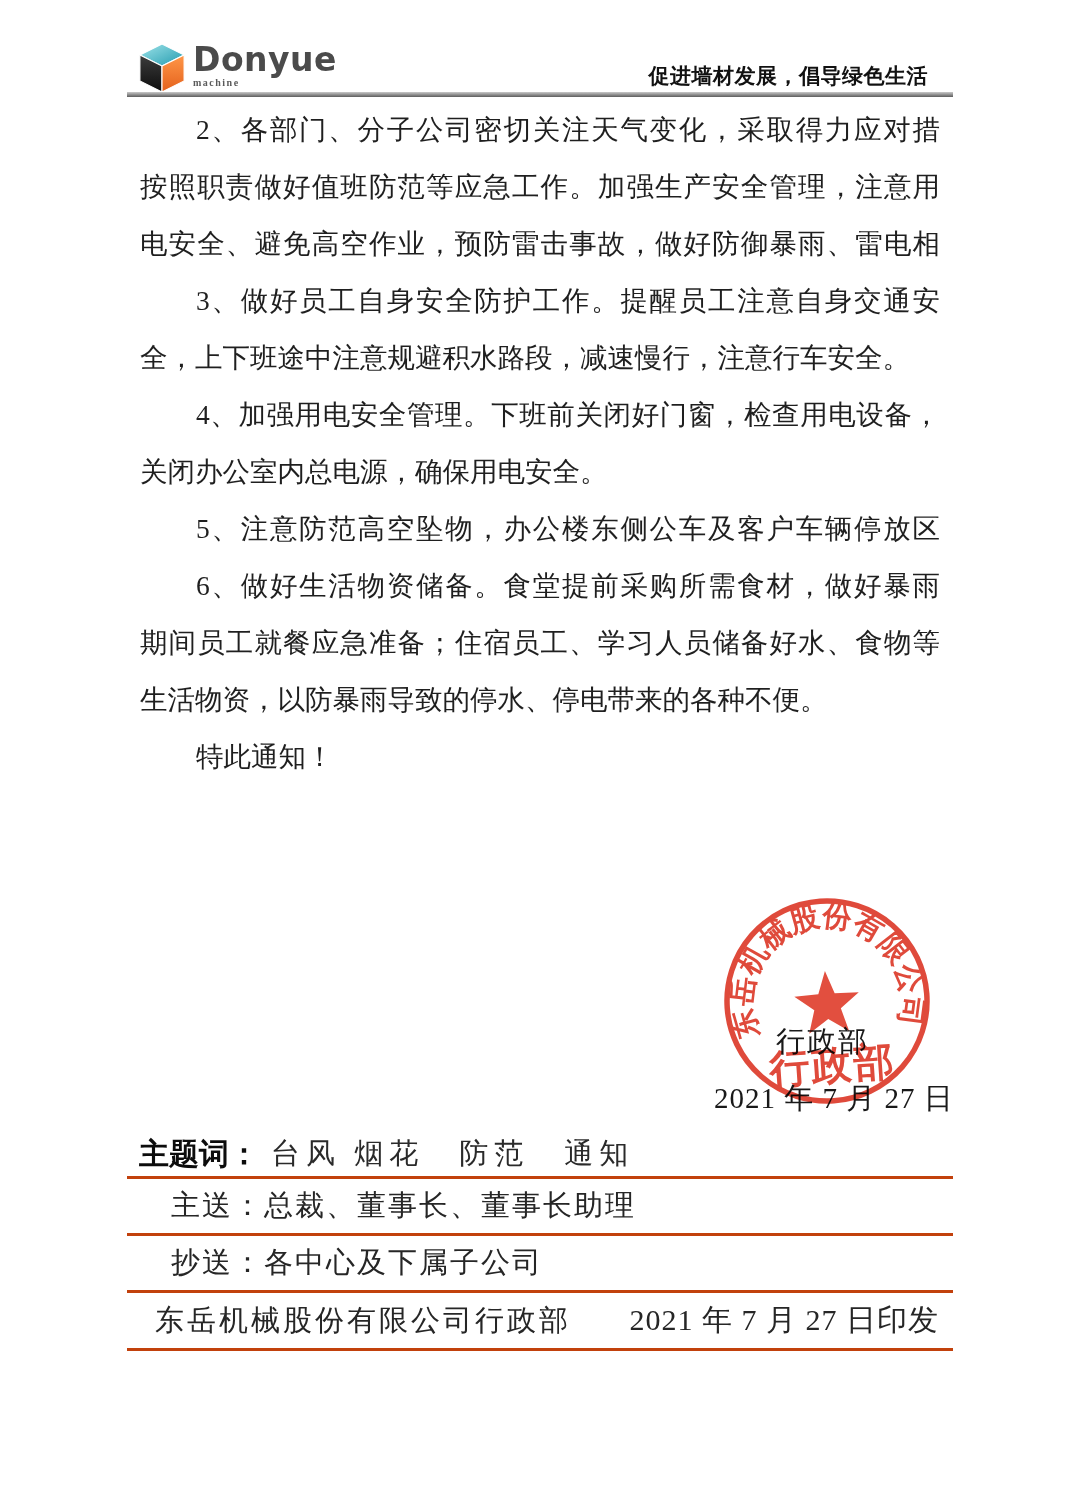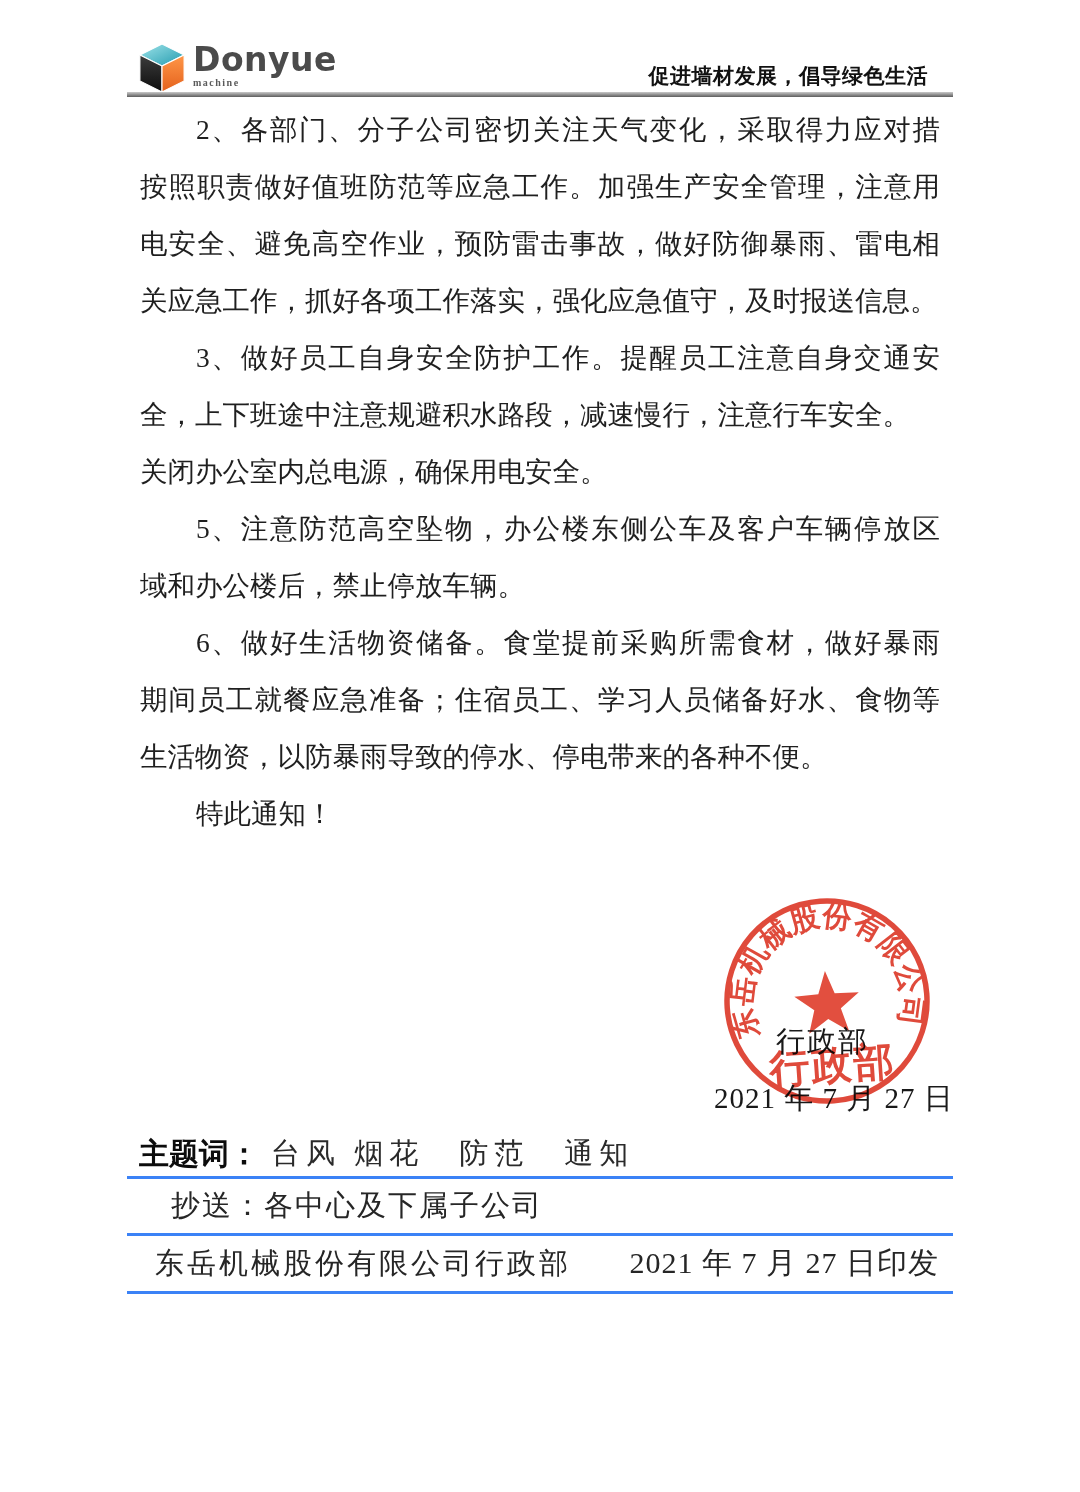--- a/index.html
+++ b/index.html
@@ -40,21 +40,21 @@
   }
   .line.j{text-align:justify;text-align-last:justify;text-justify:inter-ideograph;}
   .line.ind{text-indent:56px;}
   
   .sig-dept{position:absolute;left:776px;top:1022px;font-size:29px;letter-spacing:2px;color:#191919;}
   .sig-date{position:absolute;left:714px;top:1079px;font-size:29px;letter-spacing:1px;color:#191919;}
   .stamp{position:absolute;left:697px;top:883px;width:260px;height:260px;mix-blend-mode:multiply;opacity:.92;}
   .stamp svg{display:block;}
   
   .footer{position:absolute;left:127px;right:127px;top:1132px;}
-  .f-row{display:flex;align-items:center;border-bottom:3px solid #3b82f6;box-sizing:border-box;}
+  .f-row{display:flex;align-items:center;border-bottom:3px solid #c2410c;box-sizing:border-box;}
   .f-row.r1{height:47px;padding-left:12px;}
   .f-row.r2,.f-row.r3{height:57px;padding-left:44px;}
   .f-row.r4{height:58px;padding-left:28px;padding-right:14px;justify-content:space-between;}
   .kw-label{
     font-family:"Liberation Sans","DejaVu Sans",sans-serif;
     font-weight:700;font-size:30px;color:#0c0c0c;
   }
   .kw-value{font-size:29px;letter-spacing:6px;margin-left:12px;color:#2a2a2a;}
   .f-text{font-size:29px;letter-spacing:2px;color:#262626;}
   .f-issuer{font-size:29px;letter-spacing:3px;color:#262626;}
@@ -90,26 +90,25 @@
       <span class="brand-sub">machine</span>
     </div>
   </div>
   <div class="slogan">促进墙材发展，倡导绿色生活</div>
   <div class="header-rule"></div>
 
   <div class="doc-body">
     <div class="line j ind">2、各部门、分子公司密切关注天气变化，采取得力应对措施，</div>
     <div class="line j">按照职责做好值班防范等应急工作。加强生产安全管理，注意用</div>
     <div class="line j">电安全、避免高空作业，预防雷击事故，做好防御暴雨、雷电相</div>
-    <div class="line">关应急工作，抓好各项工作落实，强化应急值守，及时报送信息。</div>
     <div class="line j ind">3、做好员工自身安全防护工作。提醒员工注意自身交通安</div>
     <div class="line">全，上下班途中注意规避积水路段，减速慢行，注意行车安全。</div>
+    <div class="line j ind">4、加强用电安全管理。下班前关闭好门窗，检查用电设备，</div>
     <div class="line">关闭办公室内总电源，确保用电安全。</div>
     <div class="line j ind">5、注意防范高空坠物，办公楼东侧公车及客户车辆停放区</div>
-    <div class="line">域和办公楼后，禁止停放车辆。</div>
     <div class="line j ind">6、做好生活物资储备。食堂提前采购所需食材，做好暴雨</div>
     <div class="line j">期间员工就餐应急准备；住宿员工、学习人员储备好水、食物等</div>
     <div class="line">生活物资，以防暴雨导致的停水、停电带来的各种不便。</div>
     <div class="line ind">特此通知！</div>
   </div>
 
   <div class="sig-dept">行政部</div>
   <div class="sig-date">2021 年 7 月 27 日</div>
 
   <div class="stamp">
@@ -124,20 +123,24 @@
         <text x="131" y="196" font-size="40" font-weight="bold" letter-spacing="2" text-anchor="middle" font-family="'Liberation Serif','DejaVu Serif',serif" fill="#dd3a2a">行政部</text>
       </g>
     </svg>
   </div>
 
   <div class="footer">
     <div class="f-row r1">
       <span class="kw-label">主题词：</span>
       <span class="kw-value">台风 烟花　防范　通知</span>
     </div>
+    <div class="f-row r2">
+      <span class="f-text">主送：</span>
+      <span class="f-text">总裁、董事长、董事长助理</span>
+    </div>
     <div class="f-row r3">
       <span class="f-text">抄送：</span>
       <span class="f-text">各中心及下属子公司</span>
     </div>
     <div class="f-row r4">
       <span class="f-issuer">东岳机械股份有限公司行政部</span>
       <span class="f-issue-date">2021 年 7 月 27 日印发</span>
     </div>
   </div>
 

